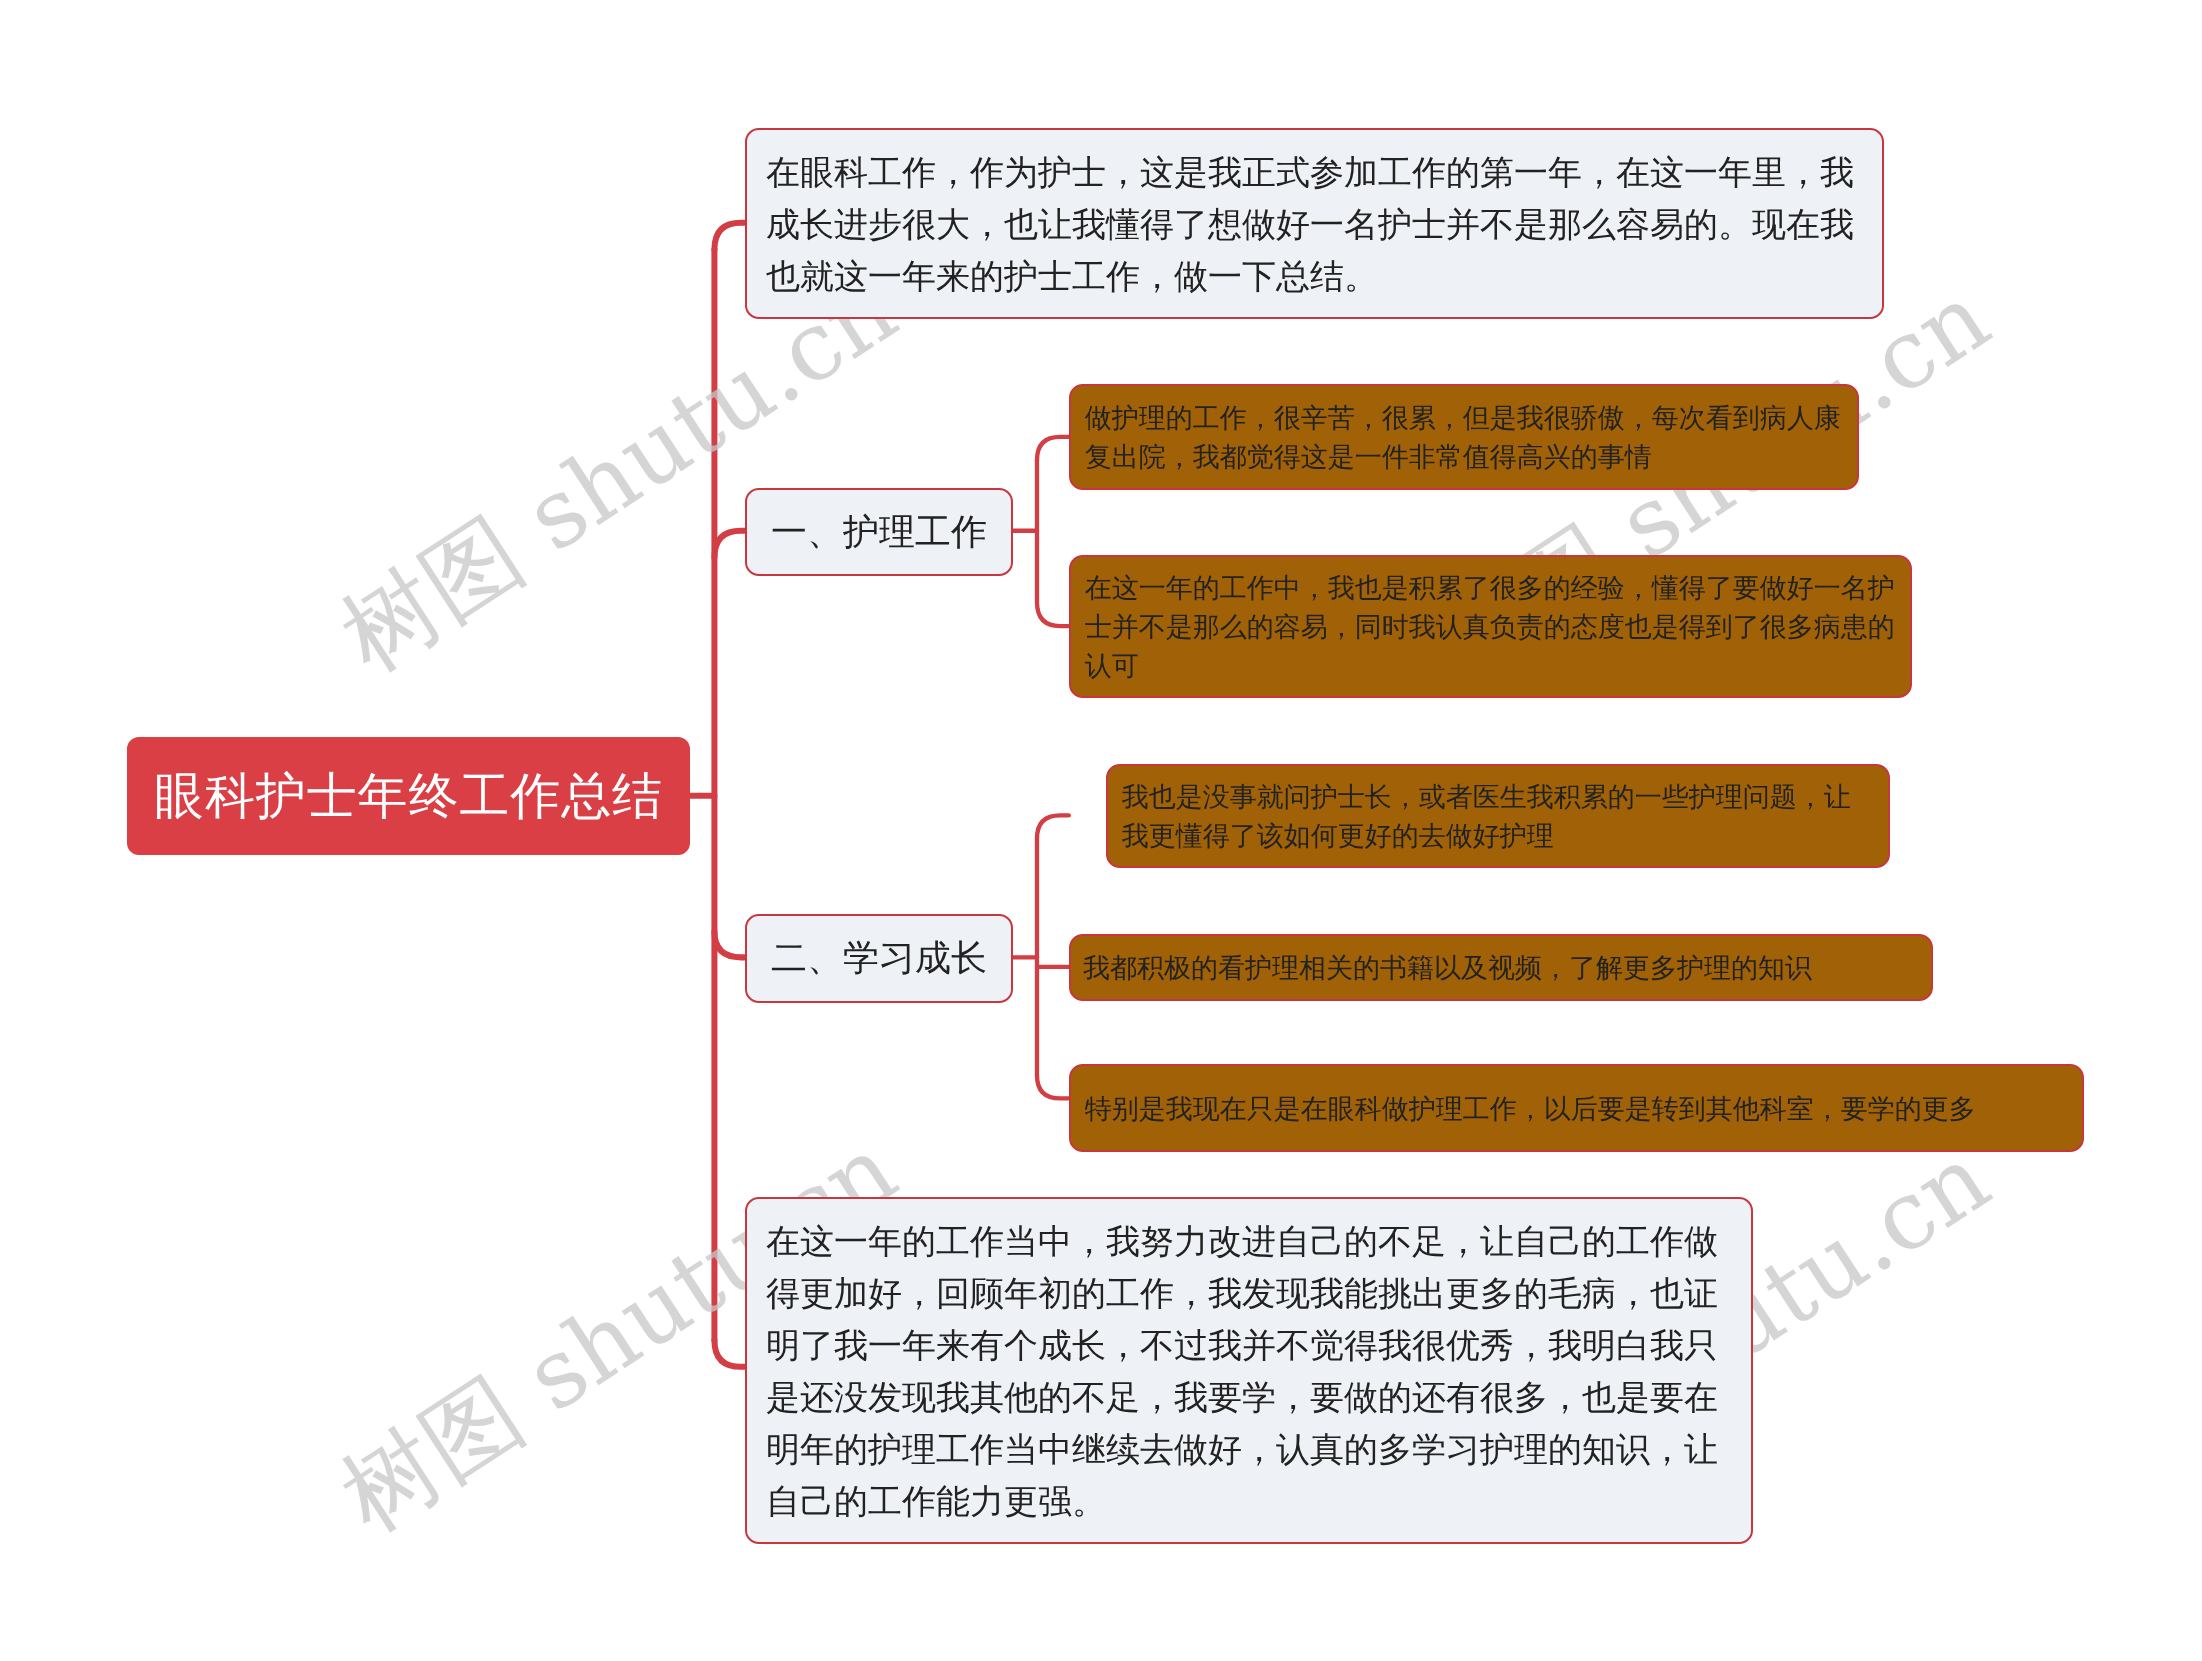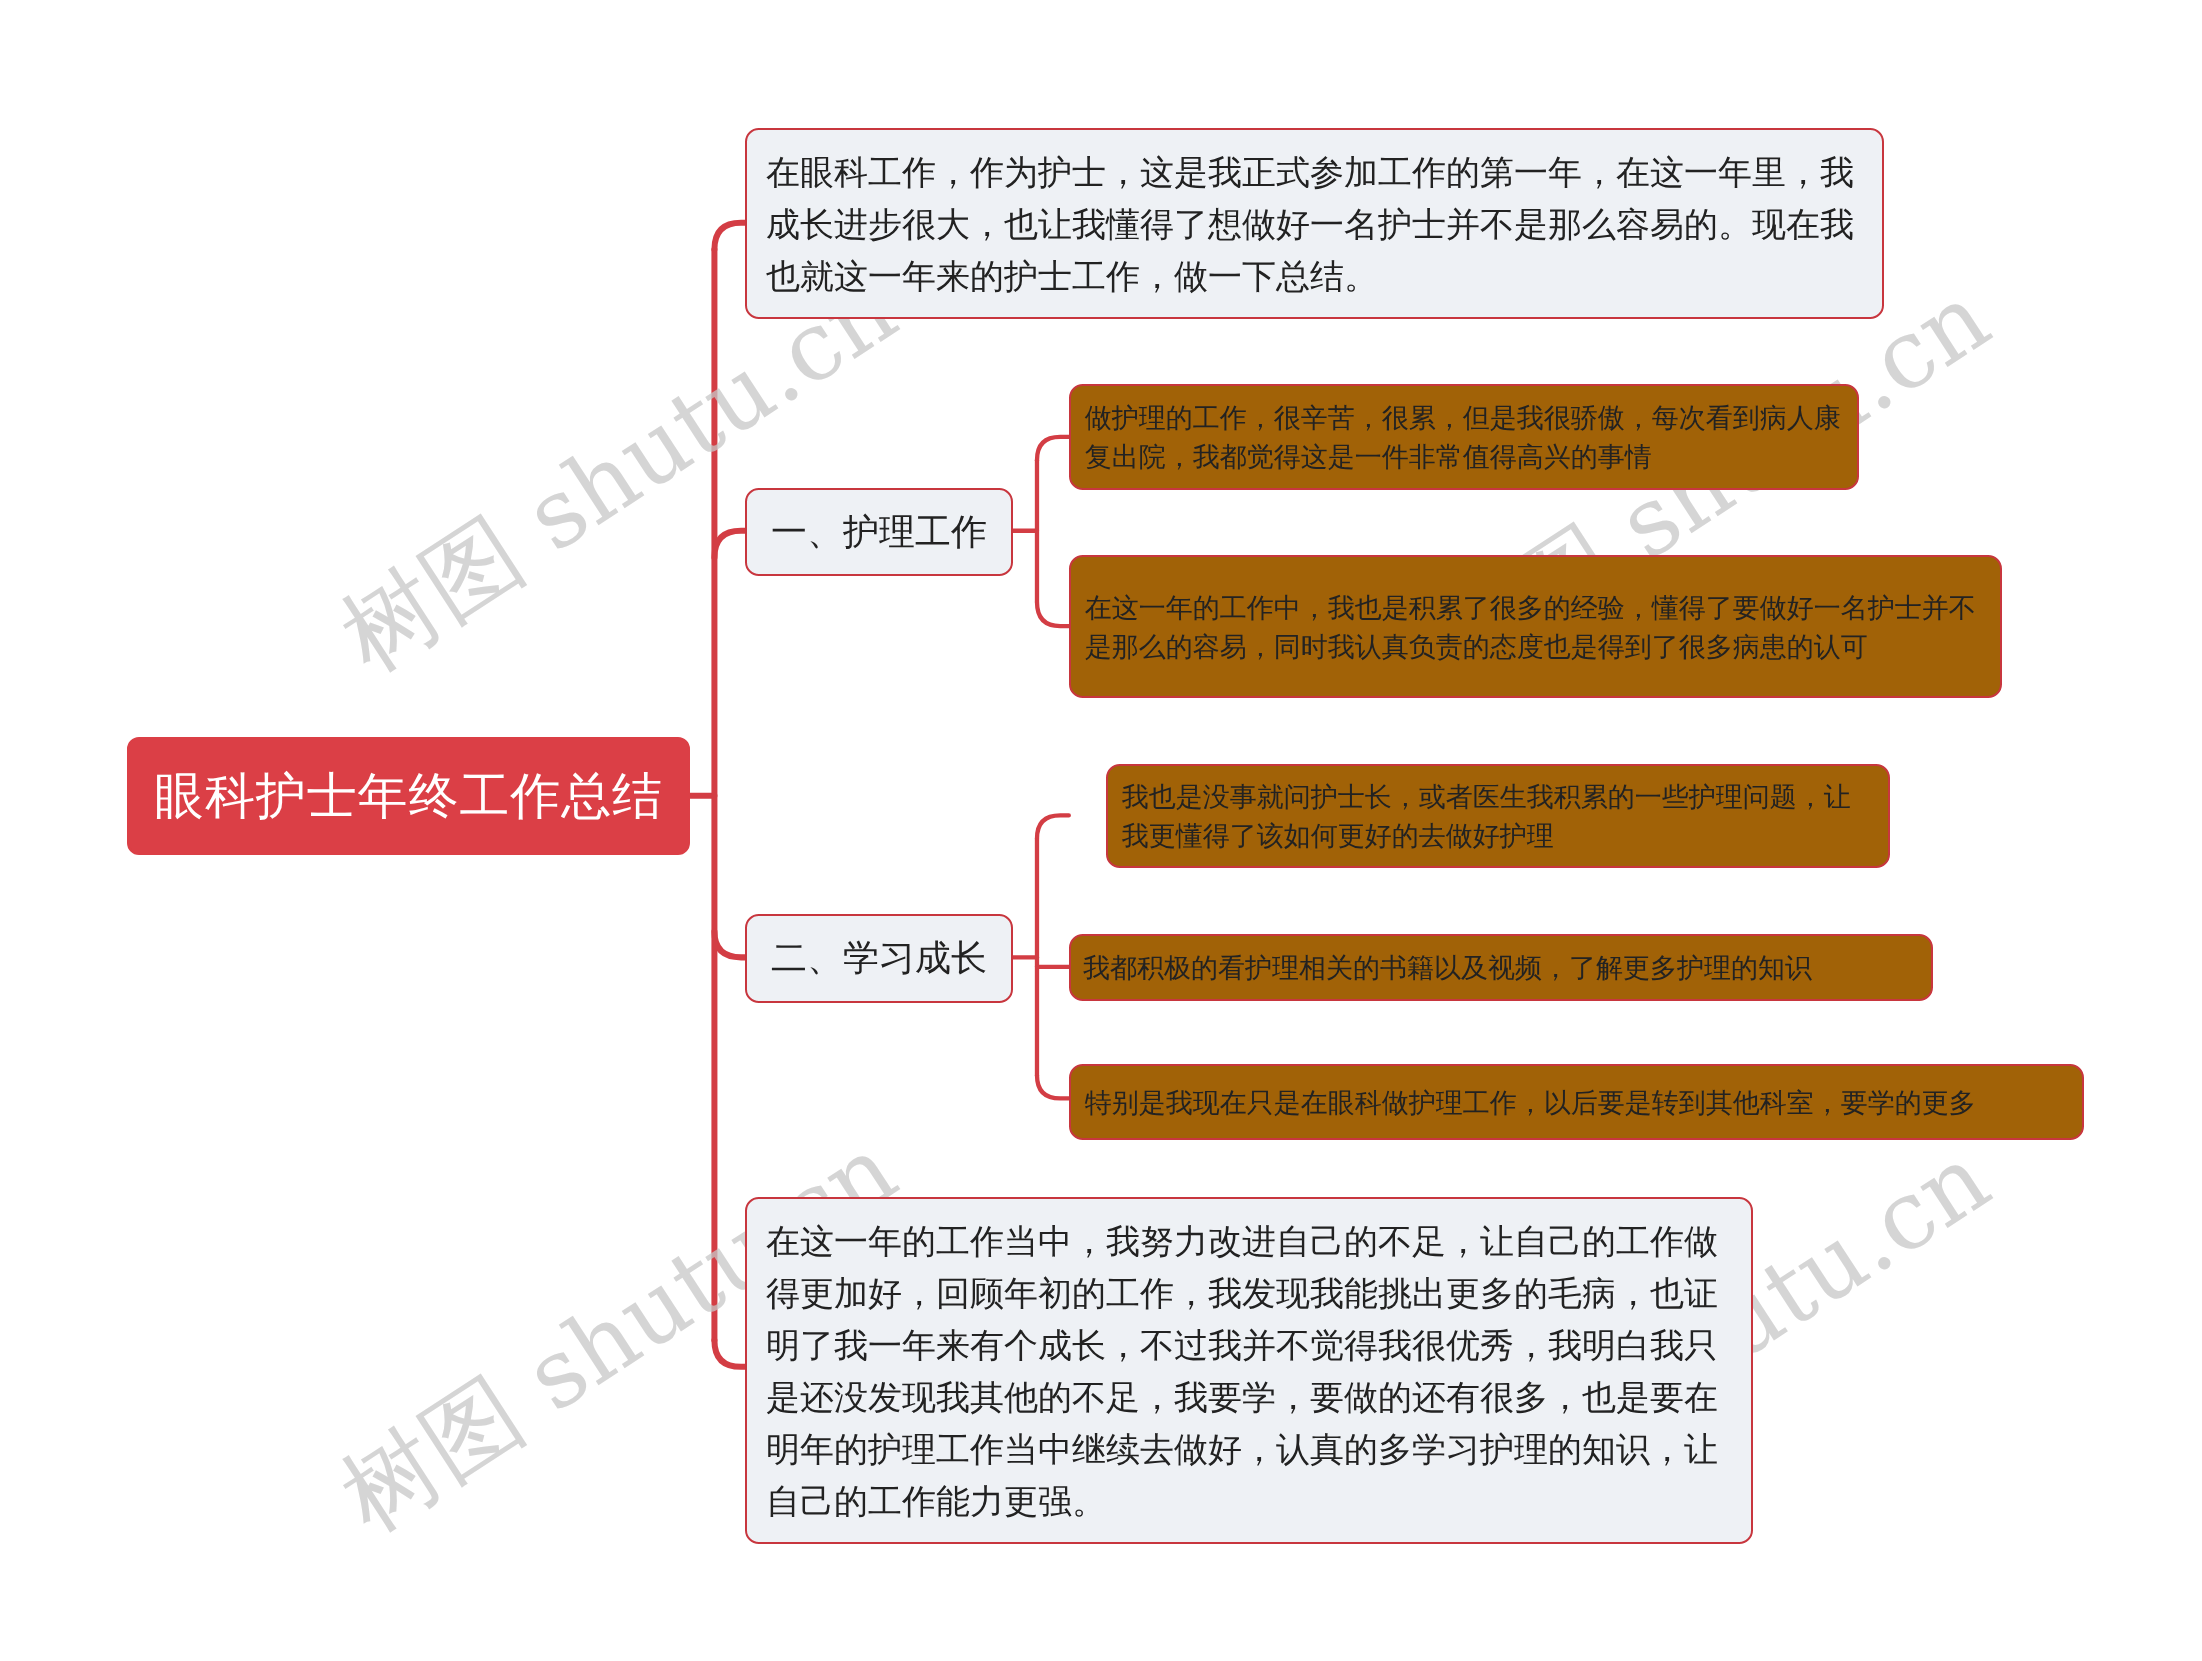--- a/index.html
+++ b/index.html
@@ -68,37 +68,37 @@
   </div>
 
   <div class="node branch" style="left:745px;top:488px;width:268px;height:88px;">
     <span class="txt">一、护理工作</span>
   </div>
 
   <div class="node leaf" style="left:1069px;top:384px;width:790px;height:106px;">
     <span class="txt">做护理的工作，很辛苦，很累，但是我很骄傲，每次看到病人康复出院，我都觉得这是一件非常值得高兴的事情</span>
   </div>
 
-  <div class="node leaf" style="left:1069px;top:555px;width:933px;height:143px;">
+  <div class="node leaf" style="left:1069px;top:555px;width:843px;height:143px;">
     <span class="txt">在这一年的工作中，我也是积累了很多的经验，懂得了要做好一名护士并不是那么的容易，同时我认真负责的态度也是得到了很多病患的认可</span>
   </div>
 
   <div class="node branch" style="left:745px;top:914px;width:268px;height:89px;">
     <span class="txt">二、学习成长</span>
   </div>
 
   <div class="node leaf" style="left:1106px;top:764px;width:784px;height:104px;">
     <span class="txt">我也是没事就问护士长，或者医生我积累的一些护理问题，让我更懂得了该如何更好的去做好护理</span>
   </div>
 
   <div class="node leaf" style="left:1069px;top:934px;width:864px;height:67px;padding-left:12px;">
     <span class="txt">我都积极的看护理相关的书籍以及视频，了解更多护理的知识</span>
   </div>
 
-  <div class="node leaf" style="left:1069px;top:1064px;width:1015px;height:76px;">
+  <div class="node leaf" style="left:1069px;top:1064px;width:1015px;height:88px;">
     <span class="txt">特别是我现在只是在眼科做护理工作，以后要是转到其他科室，要学的更多</span>
   </div>
 
   <div class="node level1" style="left:745px;top:1197px;width:1008px;height:347px;">
     <span class="txt">在这一年的工作当中，我努力改进自己的不足，让自己的工作做得更加好，回顾年初的工作，我发现我能挑出更多的毛病，也证明了我一年来有个成长，不过我并不觉得我很优秀，我明白我只是还没发现我其他的不足，我要学，要做的还有很多，也是要在明年的护理工作当中继续去做好，认真的多学习护理的知识，让自己的工作能力更强。</span>
   </div>
 
 </div>
 
 

